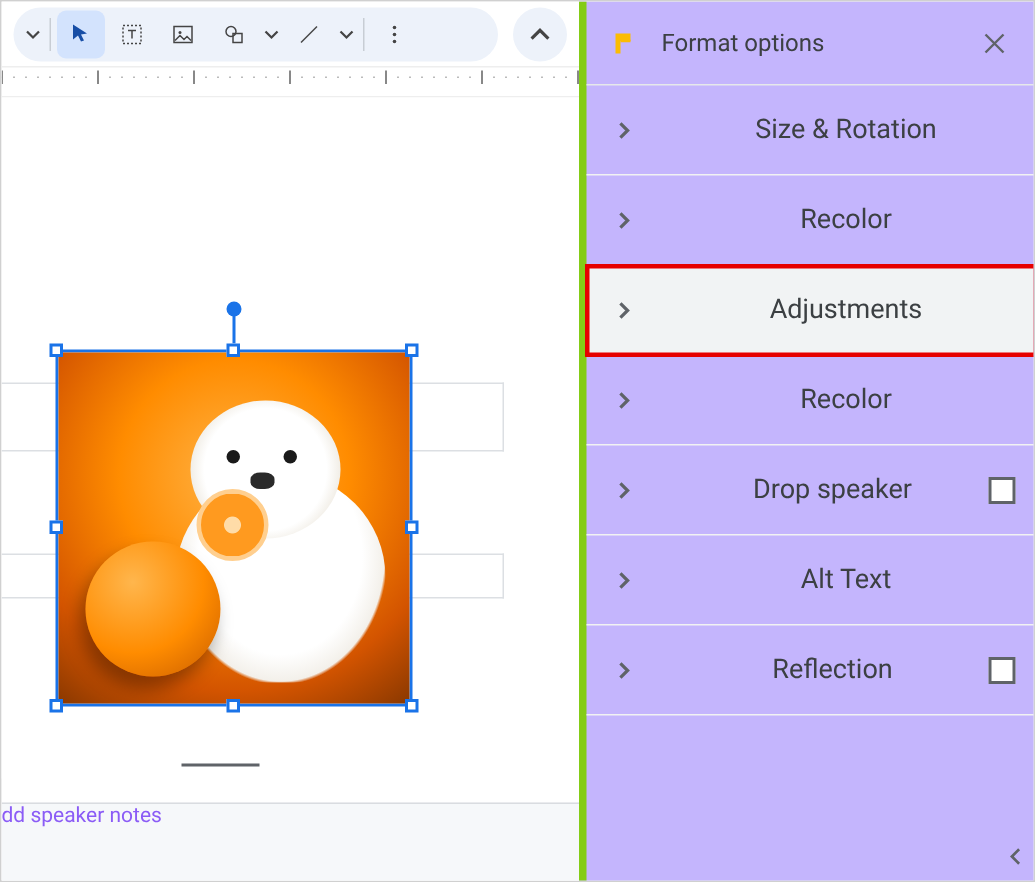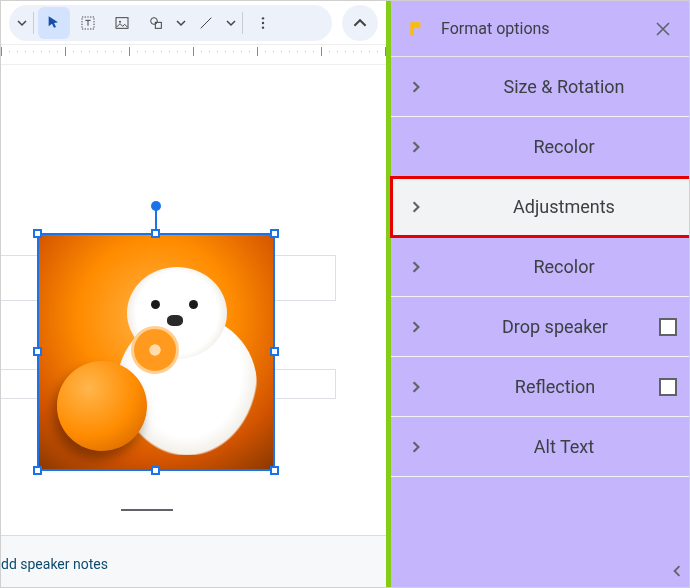--- a/index.html
+++ b/index.html
@@ -130,22 +130,22 @@
   .h-t{left:calc(50% - 5px);top:-6px;} .h-b{left:calc(50% - 5px);bottom:-6px;}
   .h-l{left:-6px;top:calc(50% - 5px);} .h-r{right:-6px;top:calc(50% - 5px);}
   .rot-line { position:absolute; left:calc(50% - 1px); top:-26px; width:2px; height:20px; background:#1a73e8;}
   .rot-dot { position:absolute; left:calc(50% - 5px); top:-34px; width:10px; height:10px; border-radius:50%; background:#1a73e8;}
   .title-underline { position:absolute; left:120px; bottom:8px; width:52px; height:2px; background:#5f6368;}
   .notes-bar {
     position:absolute; left:0; bottom:0; width:385px; height:54px;
     border-top:1px solid #d9dce0;
     background:#f6f8fa;
     display:flex; align-items:flex-start;
-    padding:20px 0 0 0;
-    color:#0c4a6e;
+    padding:0 0 0 0;
+    color:#8b5cf6;
   }
   .side-panel {
     position:absolute; left:385px; top:0;
     width:305px; height:588px;
     background:#c4b5fd;
     border-left:5px solid #84cc16;
   }
   .panel-header {
     display:flex; align-items:center;
     height:56px;
@@ -347,30 +347,30 @@
         </div>
         <div class="row-label">Drop speaker</div>
         <div class="checkbox"></div>
       </div>
       <div class="row">
         <div class="chev">
           <svg width="12" height="12" viewBox="0 0 10 10">
             <path d="M3 1l4 4-4 4" fill="none" stroke="currentColor" stroke-width="1.8"></path>
           </svg>
         </div>
+        <div class="row-label">Alt Text</div>
+      </div>
+      <div class="row">
+        <div class="chev">
+          <svg width="12" height="12" viewBox="0 0 10 10">
+            <path d="M3 1l4 4-4 4" fill="none" stroke="currentColor" stroke-width="1.8"></path>
+          </svg>
+        </div>
         <div class="row-label">Reflection</div>
         <div class="checkbox"></div>
-      </div>
-      <div class="row">
-        <div class="chev">
-          <svg width="12" height="12" viewBox="0 0 10 10">
-            <path d="M3 1l4 4-4 4" fill="none" stroke="currentColor" stroke-width="1.8"></path>
-          </svg>
-        </div>
-        <div class="row-label">Alt Text</div>
       </div>
     </div>
 </div>
 
 <div class="rail-chevron">
   <svg width="12" height="12" viewBox="0 0 10 10">
       <path d="M7 1L3 5l4 4" fill="none" stroke="currentColor" stroke-width="1.5"></path>
     </svg>
 </div>
 

